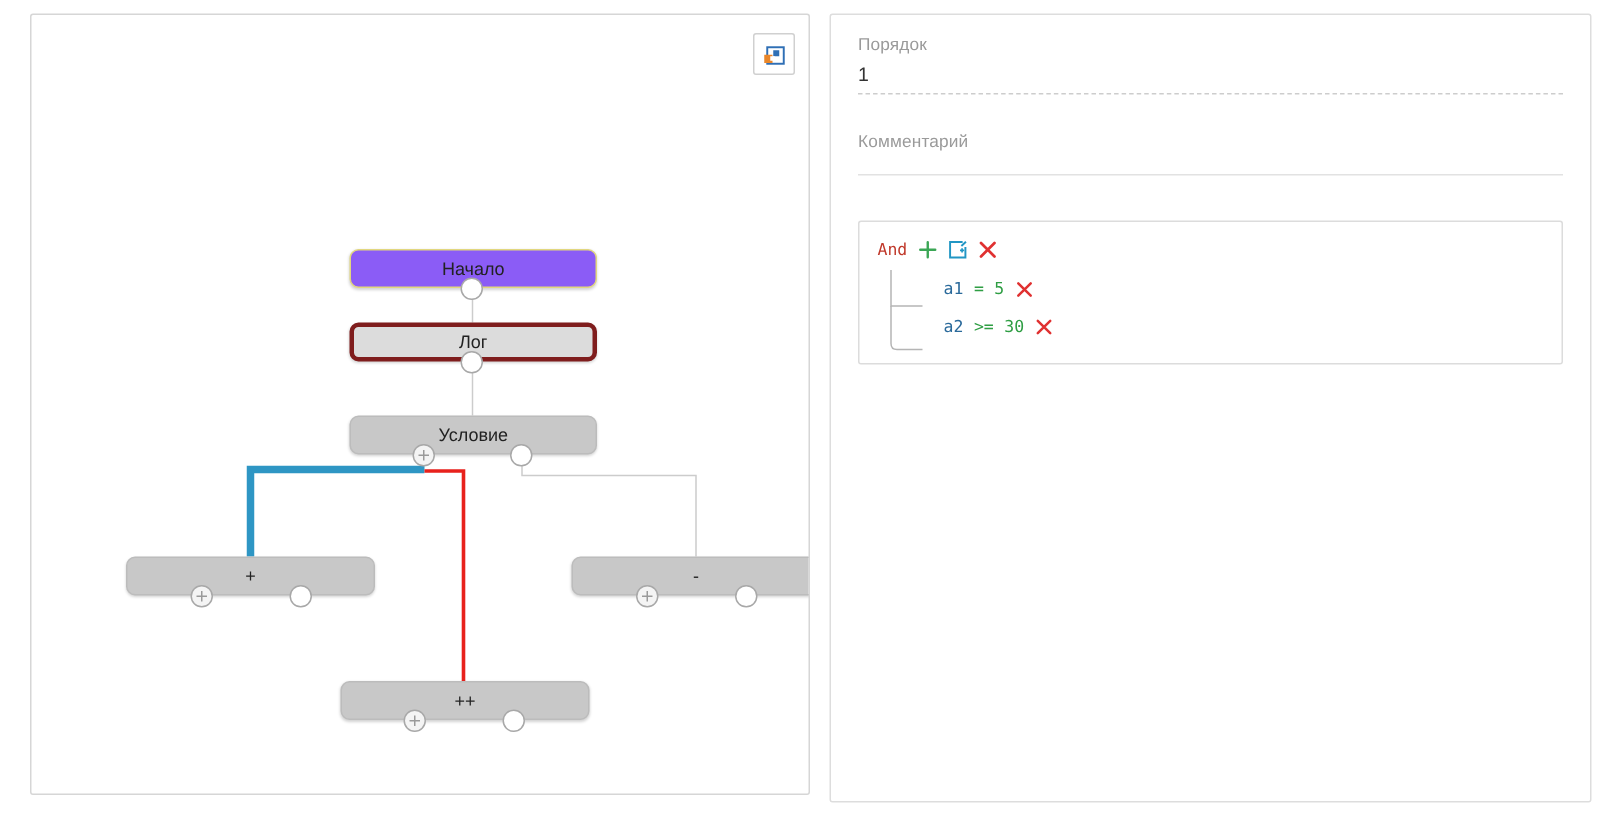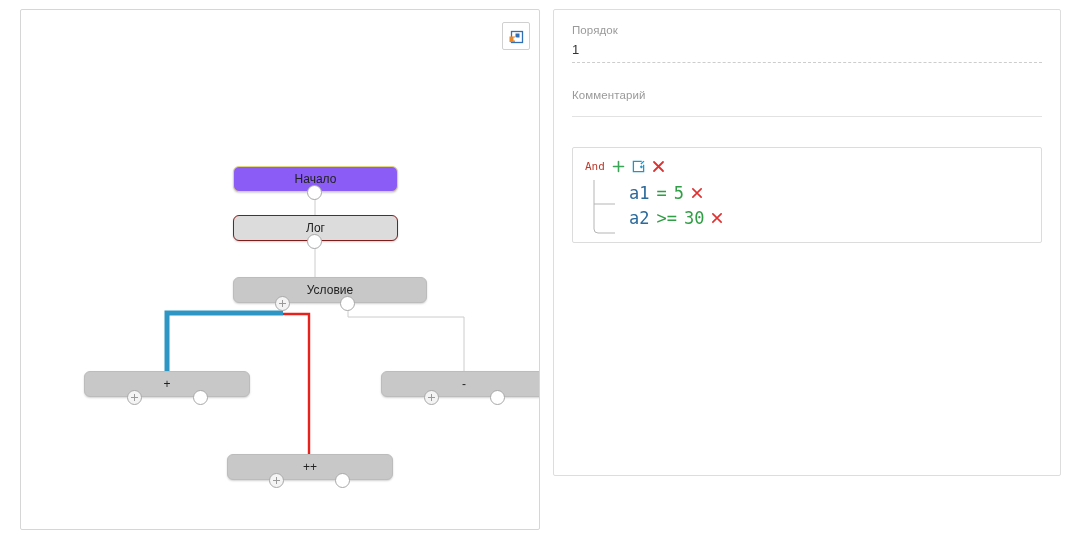--- a/index.html
+++ b/index.html
@@ -52,21 +52,21 @@
     border-radius: 6px;
     display: flex;
     align-items: center;
     justify-content: center;
     font-size: 12px;
     color: #222222;
     box-shadow: 0 1px 2px rgba(0,0,0,0.18);
     cursor: pointer;
   }
   .node.start { background: #8b5cf6; border: 1px solid #e2d77f; }
-  .node.light { background: #dcdcdc; border: 1px solid #7f1d1d; }
+  .node.light { background: #dcdcdc; border: 3px solid #7f1d1d; }
   .node.mid   { background: #c8c8c8; border: 1px solid #bcbcbc; }
 
   .port {
     position: absolute;
     width: 15px; height: 15px;
     border-radius: 50%;
     background: #ffffff;
     border: 1px solid #a8a8a8;
     cursor: pointer;
     z-index: 5;
@@ -77,21 +77,21 @@
     background: #9a9a9a;
   }
   .port.plus::before { left: 3px; top: 6px; width: 7px; height: 1px; }
   .port.plus::after  { left: 6px; top: 3px; width: 1px; height: 7px; }
   .port.plus { background: #f4f4f4; }
 
   
   .props-panel {
     position: relative;
     width: 508px;
-    height: 467px;
+    height: 526px;
     margin: 9px 0 0 13px;
     background: #ffffff;
     border: 1px solid #dddddd;
     border-radius: 2px;
     padding: 14px 18px 0 18px;
   }
   .field-label {
     font-size: 11.5px;
     color: #9a9a9a;
     margin-bottom: 6px;
@@ -124,21 +124,21 @@
     height: 16px;
   }
   .expr-root .op-and { color: #c0392b; font-size: 11px; }
   .icon-btn { cursor: pointer; display: inline-flex; align-items: center; }
 
   .expr-children { position: relative; margin-top: 4px; }
   .expr-row {
     display: flex;
     align-items: center;
     gap: 7px;
-    font-size: 17px;
+    font-size: 11px;
     font-family: "DejaVu Sans Mono", monospace;
     height: 25px;
     padding-left: 44px;
     position: relative;
   }
   .expr-row .var { color: #2b6a9b; }
   .expr-row .cmp { color: #2f9e44; }
   .expr-row .val { color: #2f9e44; }
   .tree-lines { position: absolute; left: 0; top: 0; pointer-events: none; }
 </style>
@@ -178,21 +178,21 @@
       <div class="node start" style="left:212px; top:156px; width:165px;">
         <span>Начало</span>
       </div>
       <div class="port" style="left:286px; top:175px;"></div>
 
       <div class="node light" style="left:212px; top:205px; width:165px;">
         <span>Лог</span>
       </div>
       <div class="port" style="left:286px; top:224px;"></div>
 
-      <div class="node mid" style="left:212px; top:267px; width:194px;">
+      <div class="node mid" style="left:212px; top:267px; width:165px;">
         <span>Условие</span>
       </div>
       <div class="port plus" style="left:254px; top:286px;"></div>
       <div class="port" style="left:319px; top:286px;"></div>
 
       <div class="node mid" style="left:63px; top:361px; width:166px;">
         <span>+</span>
       </div>
       <div class="port plus" style="left:106px; top:380px;"></div>
       <div class="port" style="left:172px; top:380px;"></div>

